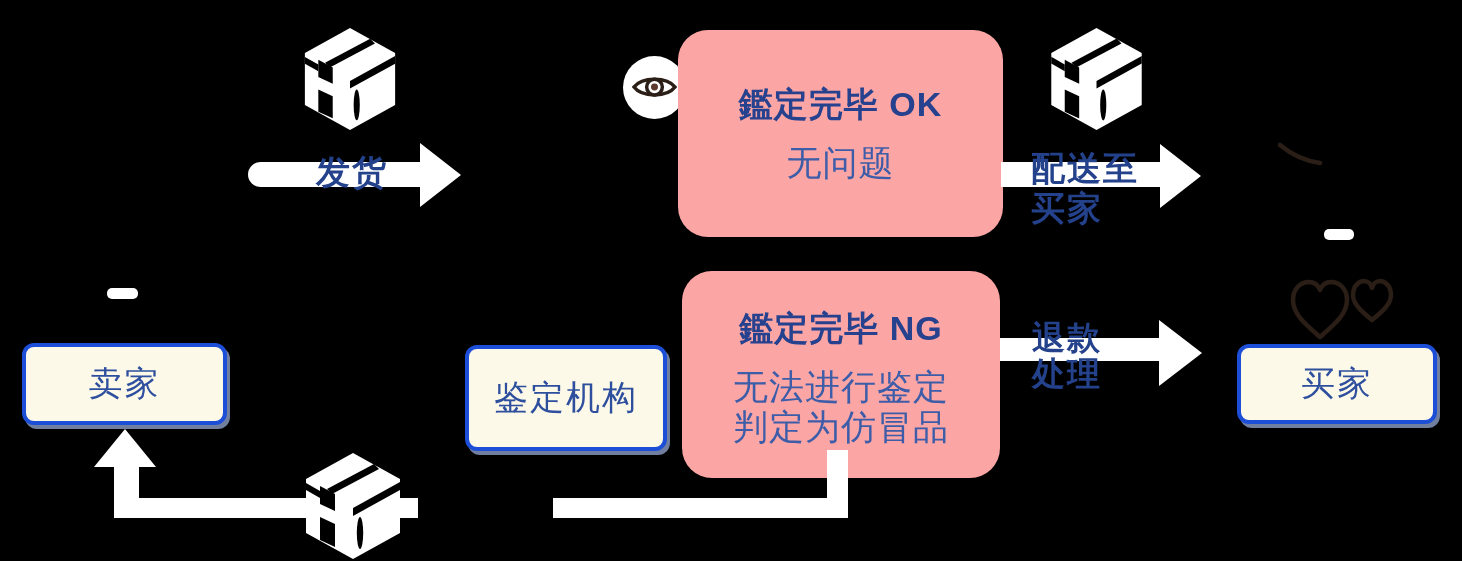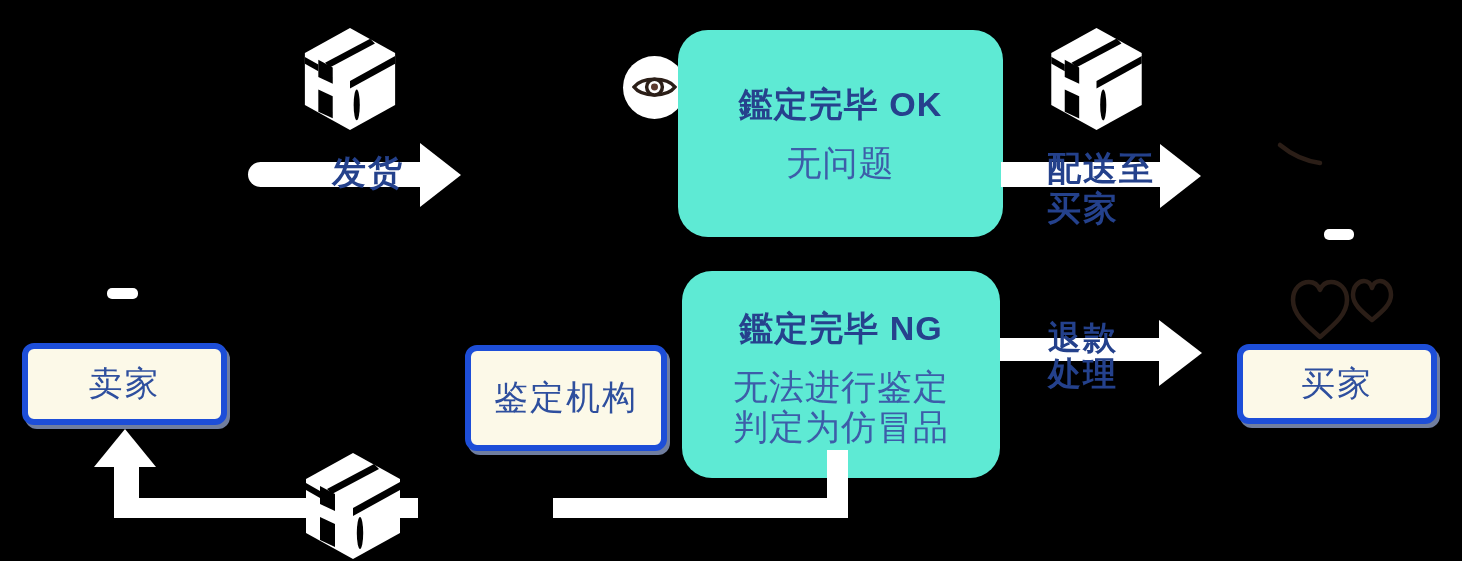--- a/index.html
+++ b/index.html
@@ -4,46 +4,46 @@
 <style>
   html,body{margin:0;padding:0;background:#000;}
   #canvas{
     position:relative;width:1462px;height:561px;background:#000;overflow:hidden;
     font-family:"Liberation Sans","DejaVu Sans",sans-serif;
   }
   .abs{position:absolute;}
   
   .node-box{
     position:absolute;box-sizing:border-box;
-    background:#FCF9E8;border:6px solid #1d4ed8;border-radius:12px;
+    background:#FCF9E8;border:4px solid #1d4ed8;border-radius:12px;
     box-shadow:3px 4px 0 #707E9F;
     display:flex;align-items:center;justify-content:center;
   }
   .node-label{
     color:#2E4F9E;font-size:34px;font-weight:500;letter-spacing:2px;white-space:nowrap;
   }
   #seller-node{left:22px;top:343px;width:205px;height:82px;}
   #agency-node{left:465px;top:345px;width:202px;height:106px;}
   #buyer-node{left:1237px;top:344px;width:200px;height:80px;}
   
   .result-card{
-    position:absolute;background:#5eead4;border-radius:30px;
+    position:absolute;background:#fca5a5;border-radius:30px;
     display:flex;flex-direction:column;align-items:center;justify-content:center;gap:19px;
   }
   #ok-card{left:678px;top:30px;width:325px;height:207px;}
   #ng-card{left:682px;top:250px;width:318px;height:207px;padding-top:5px;box-sizing:border-box;margin-top:21px;}
   .result-title{color:#26418D;font-size:34px;font-weight:bold;line-height:40px;letter-spacing:1px;white-space:nowrap;}
   .result-sub{color:#3D5DA9;font-size:35px;line-height:40px;text-align:center;letter-spacing:1px;}
   
   .shaft{position:absolute;background:#fff;}
   .head-right{position:absolute;width:0;height:0;border-top:32px solid transparent;border-bottom:32px solid transparent;border-left:41px solid #fff;}
   .head-up{position:absolute;width:0;height:0;border-left:31px solid transparent;border-right:31px solid transparent;border-bottom:38px solid #fff;}
   .arrow-label{
     position:absolute;color:#24418C;font-weight:bold;font-size:34px;line-height:38px;
-    letter-spacing:2px;white-space:nowrap;margin-left:16px;
+    letter-spacing:2px;white-space:nowrap;
   }
   
   .mouth-dash{position:absolute;background:#fff;border-radius:5px;width:31px;height:11px;}
   
   #eye-badge{left:623px;top:56px;width:63px;height:63px;border-radius:50%;background:#fff;display:flex;align-items:center;justify-content:center;}
   svg{display:block;}
 </style>
 </head>
 <body>
 

